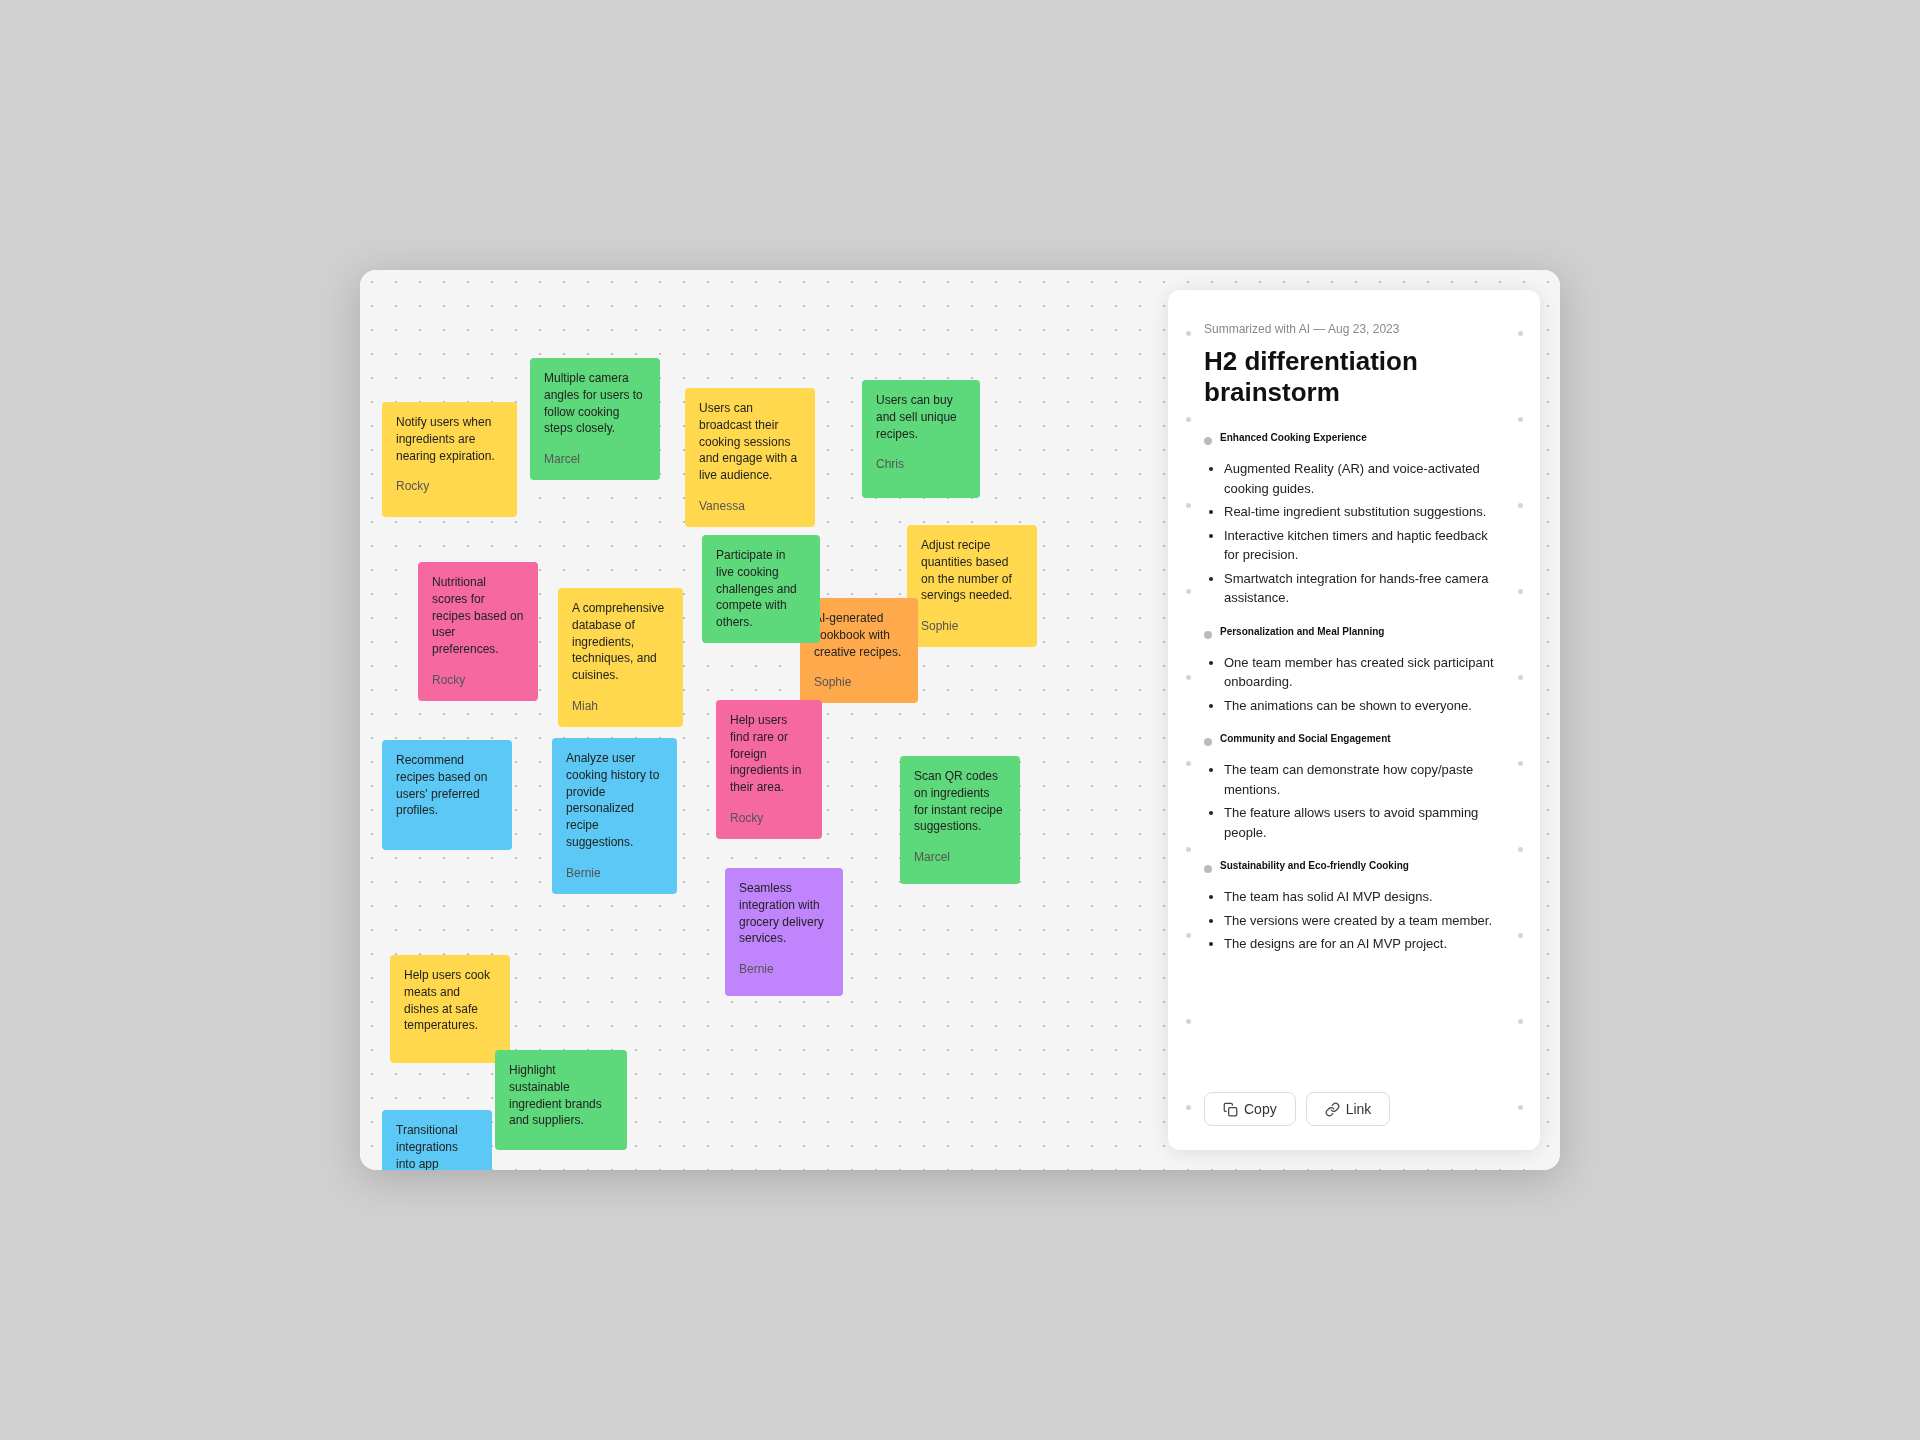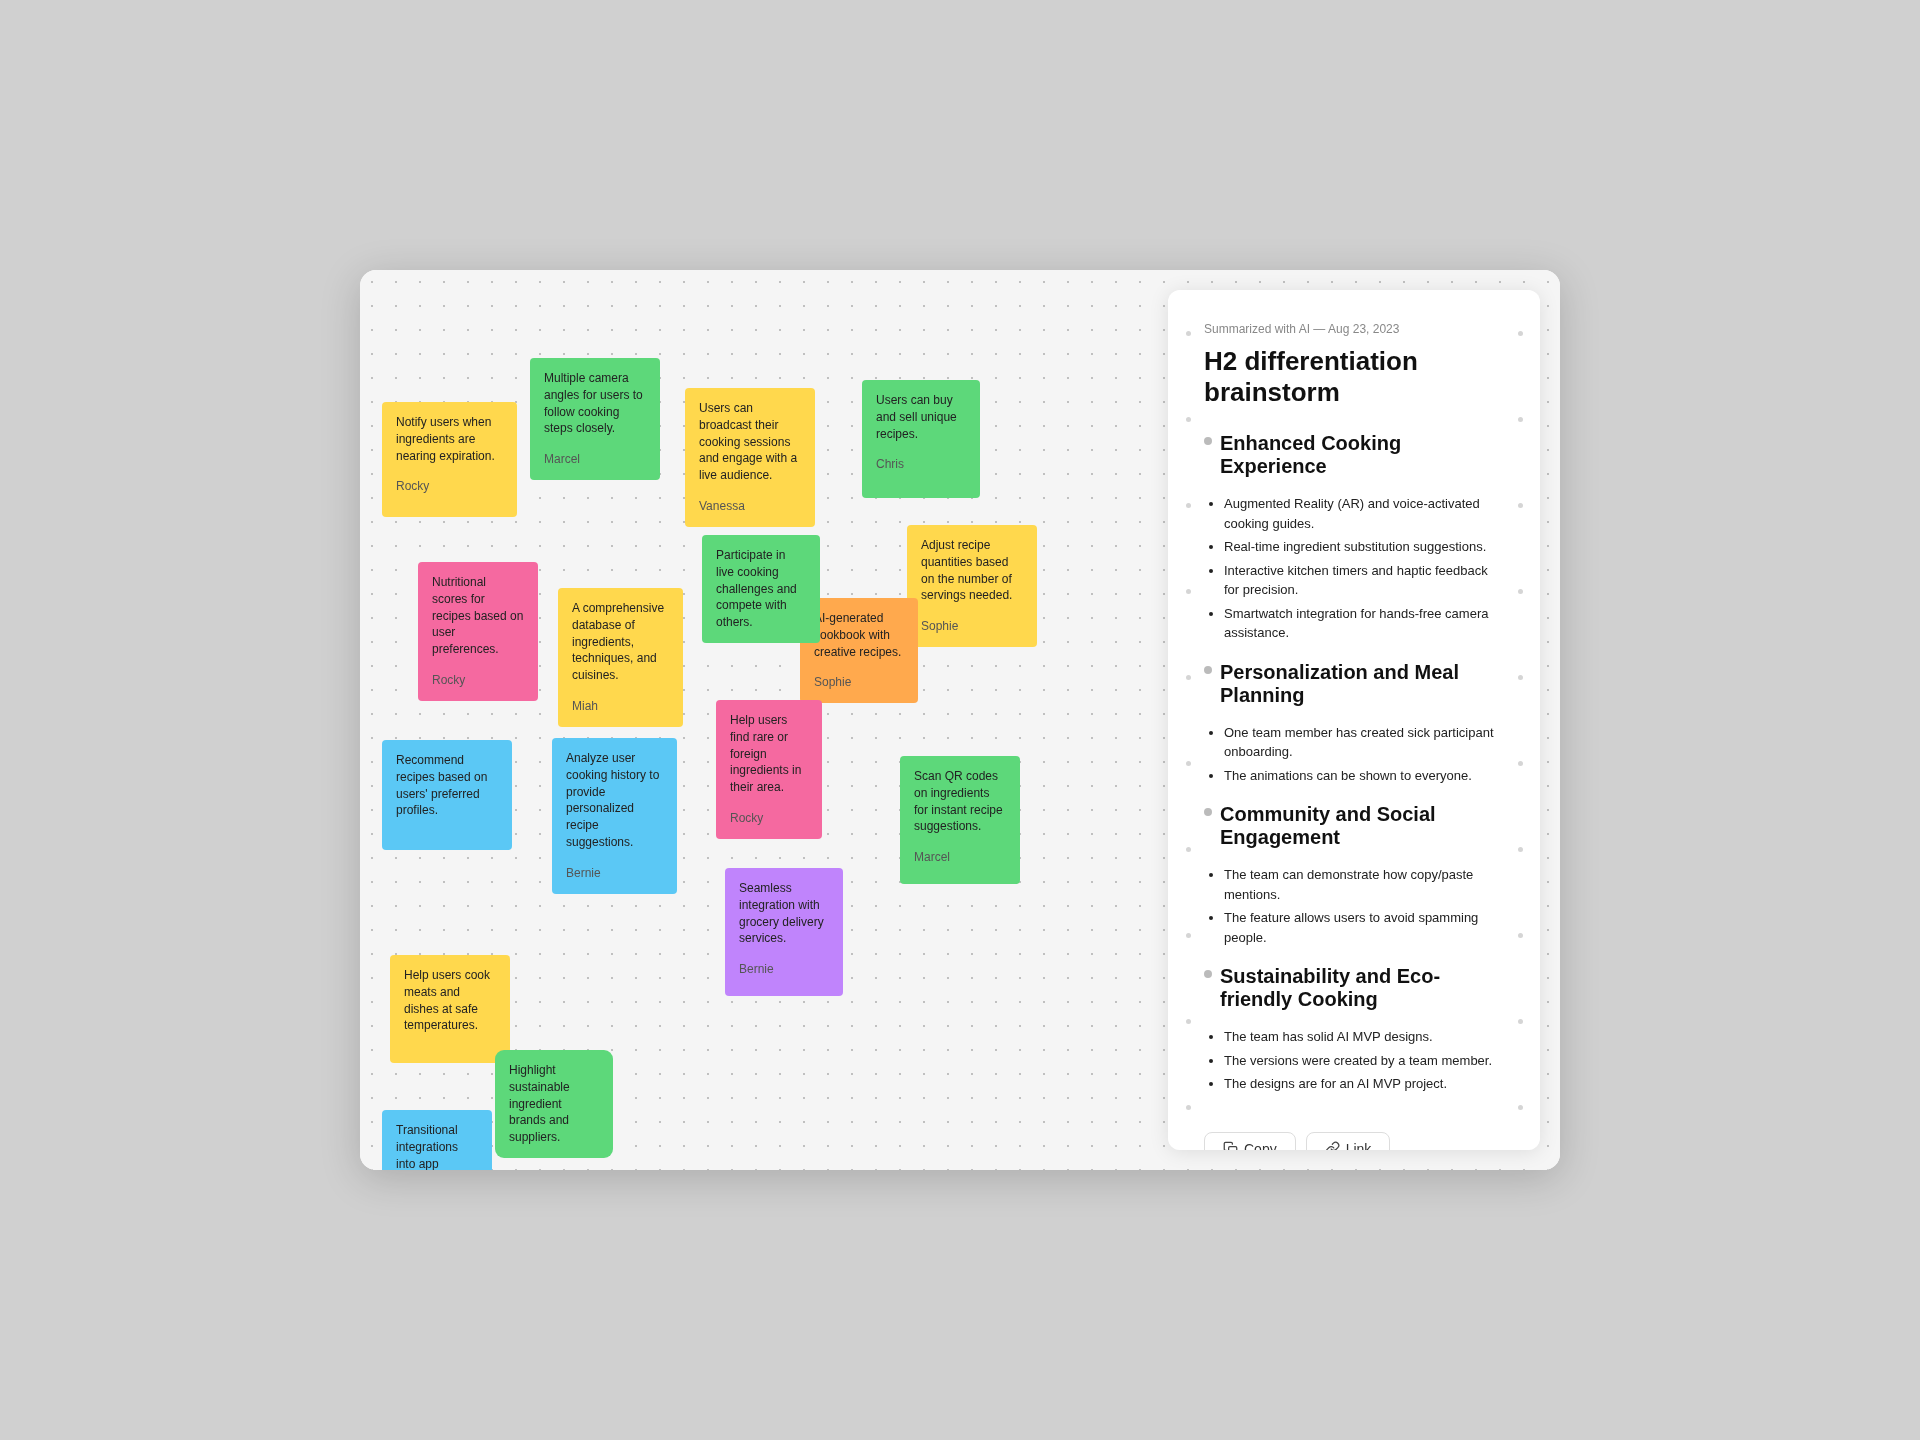--- a/index.html
+++ b/index.html
@@ -67,21 +67,21 @@
       font-size: 26px;
       font-weight: 700;
       color: #111;
       margin-bottom: 24px;
       line-height: 1.2;
     }
     .summary-section {
       margin-bottom: 18px;
     }
     .summary-section-title {
-      font-size: 20px;
+      font-size: 10px;
       font-weight: 700;
       color: #111;
       margin-bottom: 8px;
     }
     .summary-section ul {
       list-style: disc;
       padding-left: 20px;
     }
     .summary-section ul li {
       font-size: 13px;
@@ -210,21 +210,21 @@
           <div>Scan QR codes on ingredients for instant recipe suggestions.</div>
           <div class="author">Marcel</div>
         </div>
         <div class="sticky-note" style="background: rgb(192, 132, 252); left: 365px; top: 598px; width: 118px; min-height: 128px;">
           <div>Seamless integration with grocery delivery services.</div>
           <div class="author">Bernie</div>
         </div>
         <div class="sticky-note" style="background: rgb(255, 216, 77); left: 30px; top: 685px; width: 120px; min-height: 108px;">
           <div>Help users cook meats and dishes at safe temperatures.</div>
         </div>
-        <div class="sticky-note" style="background: rgb(93, 216, 122); left: 135px; top: 780px; width: 118px; min-height: 100px; border-radius: 9px;">
+        <div class="sticky-note" style="background: rgb(93, 216, 122); left: 135px; top: 780px; width: 132px; min-height: 100px;">
           <div>Highlight sustainable ingredient brands and suppliers.</div>
         </div>
         <div class="sticky-note" style="background: rgb(91, 200, 245); left: 22px; top: 840px; width: 110px; min-height: 90px;">
           <div>Transitional integrations into app versions.</div>
         </div>
       </div>
 
     <div class="summary-panel">
       <div class="dots-left-column">
         <div class="dots-column-dot"></div>

